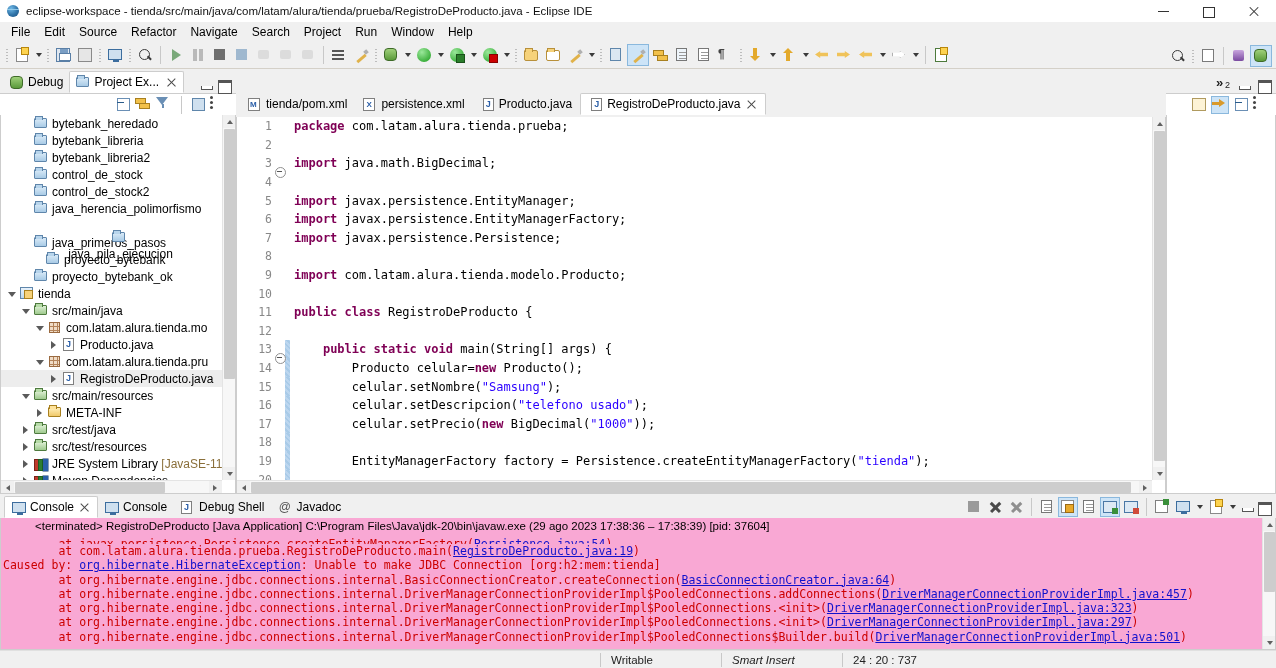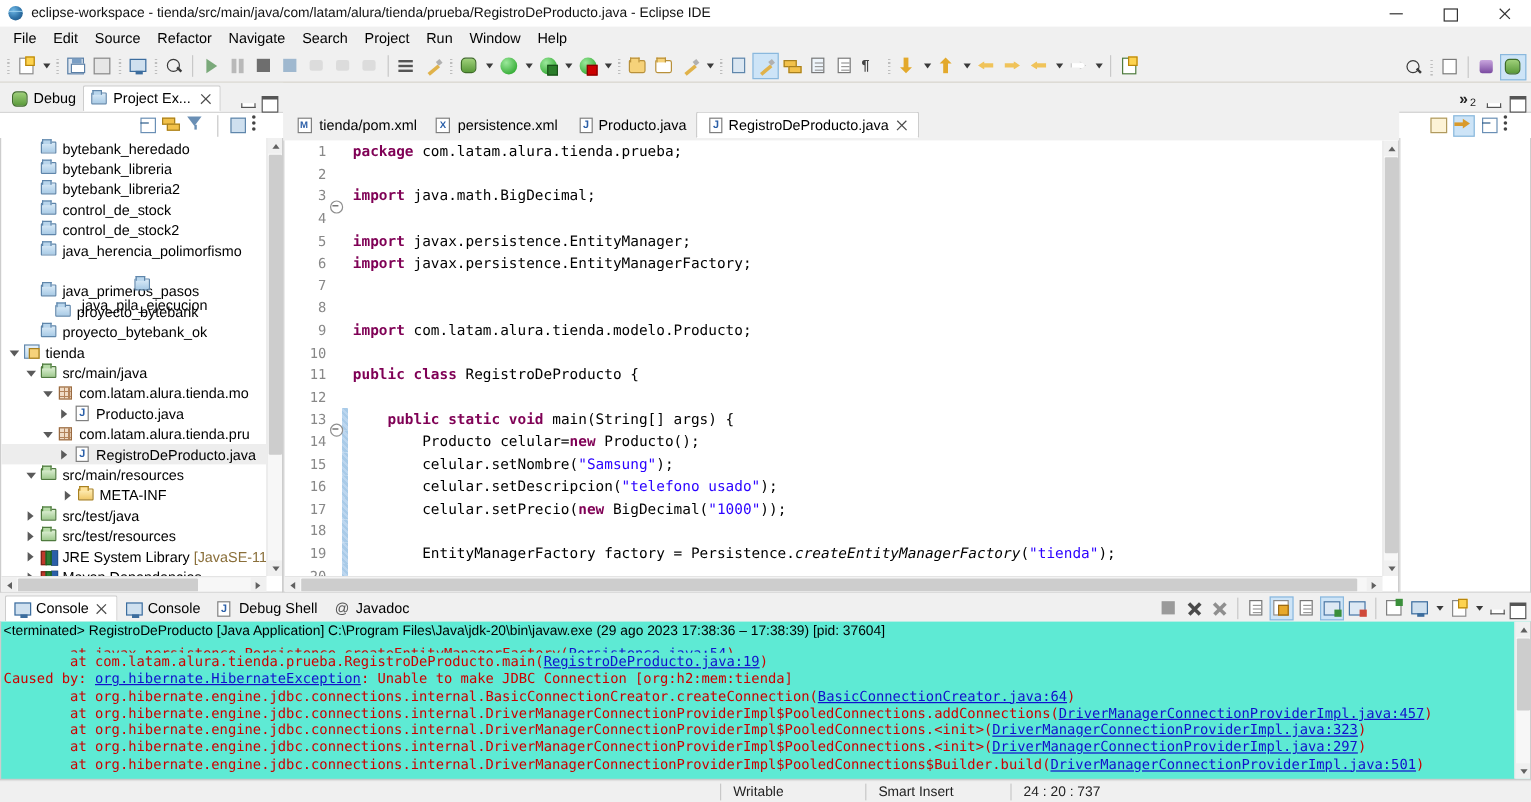--- a/index.html
+++ b/index.html
@@ -274,21 +274,21 @@
     content:"";position:absolute;left:0px;top:4px;width:9px;height:9px;border:1px solid #8f8f8f;border-radius:50%;background:#fff;
   }
   .fold.has:after{
     content:"";position:absolute;left:2px;top:8px;width:5px;height:1px;background:#555;
   }
   .marker-bar { width:5px; flex:0 0 5px; height:18.6px; }
   .marker-bar.blue { background: repeating-linear-gradient(45deg,#bcd6ef 0 2px,#a9cbe8 2px 4px); }
   .code { padding-left:4px; color:#000; }
   .kw { color:#7f0055; font-weight:bold; }
   .str { color:#2a00ff; }
-  .mth-it { font-style:italic; color:#000; }
+  .mth-it { color:#000; }
 
   
   .rightpanel { width:110px; display:flex; flex-direction:column; background:#f0f0f0; }
   .rp-tabs { height:24px; display:flex; align-items:flex-end; justify-content:flex-end; gap:4px; padding-right:4px; }
   .chev2 { position:relative; width:18px;height:18px;font-size:11px;color:#222; }
   .chev2 .ch { position:absolute; left:2px; top:0px; font-size:13px; font-weight:bold; }
   .chev2 .n  { position:absolute; left:11px; top:5px; font-size:9px; }
   .rp-toolbar {
     height:22px; background:#fff; border-top:1px solid #cdcdcd; display:flex; align-items:center;
     justify-content:flex-end; gap:3px; padding-right:5px;
@@ -318,23 +318,23 @@
   .ic-xx:before{transform:rotate(45deg);} .ic-xx:after{transform:rotate(-45deg);}
   .ic-lock { width:13px;height:13px;background:#fff;border:1px solid #8a8a8a; }
   .ic-lock:after{content:"";position:absolute;left:3px;top:3px;width:7px;height:7px;background:#e8a92b;border:1px solid #9a6a16;}
   .ic-conwin { width:14px;height:12px;background:#dde9f4;border:1px solid #4a77a5; }
   .ic-conwin:after{content:"";position:absolute;right:-2px;bottom:-2px;width:6px;height:6px;background:#d04a3a;}
   .ic-conwin.g:after{ background:#3a8f3a; }
   .ic-newcon { width:13px;height:13px;background:#fff;border:1px solid #7f7f7f; }
   .ic-newcon:after{content:"";position:absolute;right:-2px;top:-2px;width:6px;height:6px;background:#3a8f3a;}
 
   .console-body {
-    flex:1; background:#5eead4; border:1px solid #cdcdcd; border-top:none;
+    flex:1; background:#f9a8d4; border:1px solid #cdcdcd; border-top:none;
     position:relative; overflow:hidden;
-    font-family:"DejaVu Sans Mono","Liberation Mono",monospace; font-size:11.5px;
+    font-family:"DejaVu Sans Mono","Liberation Mono",monospace; font-size:11.5px;padding-left:32px;
   }
   .con-head {
     font-family:"Liberation Sans",sans-serif; font-size:11.5px; color:#000;
     padding:2px 4px 1px 2px; white-space:nowrap;
   }
   .con-scroll { position:absolute; left:0; right:13px; top:19px; bottom:0; overflow:hidden; }
   .cline { white-space:pre; line-height:14.3px; color:#cc0000; padding-left:2px; }
   .cline.clip { height:7px; overflow:hidden; }
   .clink { color:#1111cc; text-decoration:underline; }
 
@@ -757,21 +757,21 @@
                 </span>
                 <span class="tlabel">RegistroDeProducto.java</span>
               </div>
               <div class="trow" style="padding-left: 18px;">
                 <span class="twist open"></span>
                 <span class="ticon">
                   <span class="i-srcfolder"></span>
                 </span>
                 <span class="tlabel">src/main/resources</span>
               </div>
-              <div class="trow" style="padding-left: 49px; text-align: right;">
+              <div class="trow" style="padding-left: 32px; text-align: right;">
                 <span class="twist closed"></span>
                 <span class="ticon">
                   <span class="i-metainf"></span>
                 </span>
                 <span class="tlabel">META-INF</span>
               </div>
               <div class="trow" style="padding-left: 18px;">
                 <span class="twist closed"></span>
                 <span class="ticon">
                   <span class="i-srcfolder"></span>
@@ -842,21 +842,21 @@
             </div>
           </div>
         <div class="editor">
           <div class="ed-inner" id="code-rows">
               <div class="code-row"><span class="gutter">1</span><span class="fold"></span><span class="marker-bar"></span><span class="code"><span class="kw">package </span><span>com.latam.alura.tienda.prueba;</span></span></div>
               <div class="code-row"><span class="gutter">2</span><span class="fold"></span><span class="marker-bar"></span><span class="code"></span></div>
               <div class="code-row"><span class="gutter">3</span><span class="fold has"></span><span class="marker-bar"></span><span class="code"><span class="kw">import </span><span>java.math.BigDecimal;</span></span></div>
               <div class="code-row"><span class="gutter">4</span><span class="fold"></span><span class="marker-bar"></span><span class="code"></span></div>
               <div class="code-row"><span class="gutter">5</span><span class="fold"></span><span class="marker-bar"></span><span class="code"><span class="kw">import </span><span>javax.persistence.EntityManager;</span></span></div>
               <div class="code-row"><span class="gutter">6</span><span class="fold"></span><span class="marker-bar"></span><span class="code"><span class="kw">import </span><span>javax.persistence.EntityManagerFactory;</span></span></div>
-              <div class="code-row"><span class="gutter">7</span><span class="fold"></span><span class="marker-bar"></span></div>
+              <div class="code-row"><span class="gutter">7</span><span class="fold"></span><span class="marker-bar"></span><span class="code"><span class="kw">import </span><span>javax.persistence.Persistence;</span></span></div>
               <div class="code-row"><span class="gutter">8</span><span class="fold"></span><span class="marker-bar"></span><span class="code"></span></div>
               <div class="code-row"><span class="gutter">9</span><span class="fold"></span><span class="marker-bar"></span><span class="code"><span class="kw">import </span><span>com.latam.alura.tienda.modelo.Producto;</span></span></div>
               <div class="code-row"><span class="gutter">10</span><span class="fold"></span><span class="marker-bar"></span><span class="code"></span></div>
               <div class="code-row"><span class="gutter">11</span><span class="fold"></span><span class="marker-bar"></span><span class="code"><span class="kw">public class </span><span>RegistroDeProducto {</span></span></div>
               <div class="code-row"><span class="gutter">12</span><span class="fold"></span><span class="marker-bar"></span><span class="code"></span></div>
               <div class="code-row"><span class="gutter">13</span><span class="fold has"></span><span class="marker-bar blue"></span><span class="code"><span>    </span><span class="kw">public static void </span><span>main(String[] args) {</span></span></div>
               <div class="code-row"><span class="gutter">14</span><span class="fold"></span><span class="marker-bar blue"></span><span class="code"><span>        Producto celular=</span><span class="kw">new </span><span>Producto();</span></span></div>
               <div class="code-row"><span class="gutter">15</span><span class="fold"></span><span class="marker-bar blue"></span><span class="code"><span>        celular.setNombre(</span><span class="str">"Samsung"</span><span>);</span></span></div>
               <div class="code-row"><span class="gutter">16</span><span class="fold"></span><span class="marker-bar blue"></span><span class="code"><span>        celular.setDescripcion(</span><span class="str">"telefono usado"</span><span>);</span></span></div>
               <div class="code-row"><span class="gutter">17</span><span class="fold"></span><span class="marker-bar blue"></span><span class="code"><span>        celular.setPrecio(</span><span class="kw">new </span><span>BigDecimal(</span><span class="str">"1000"</span><span>));</span></span></div>
@@ -1011,19 +1011,19 @@
           <div class="arrow-dn"></div>
         </div>
       </div>
     </div>
 
     <div class="statusbar">
       <div class="sb-cell" style="width:600px;"></div>
       <div class="sb-div"></div>
       <div class="sb-cell" style="width:120px;">Writable</div>
       <div class="sb-div"></div>
-      <div class="sb-cell" style="width:120px;">Smart Insert</div>
+      <div class="sb-cell" style="width:120px;font-style:italic;">Smart Insert</div>
       <div class="sb-div"></div>
       <div class="sb-cell">24 : 20 : 737</div>
     </div>
 
   </div>
 </div>
 
 </body></html>

